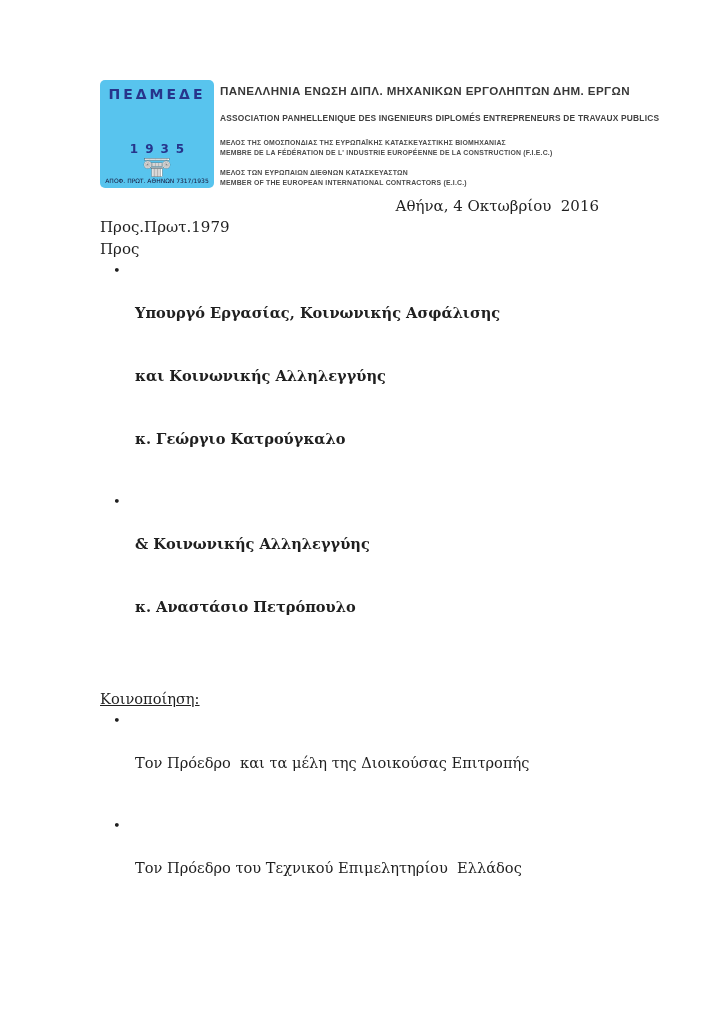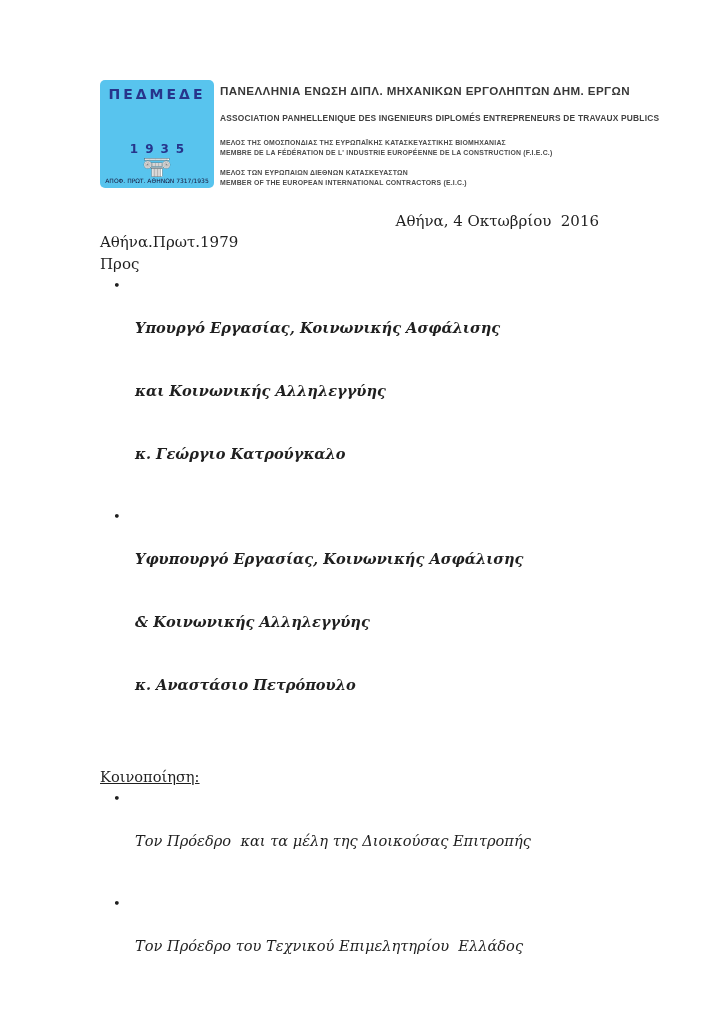--- a/index.html
+++ b/index.html
@@ -28,26 +28,26 @@
     font-family:"DejaVu Sans",sans-serif;font-size:6px;color:#15153a;
     white-space:nowrap;line-height:8px;
   }
   .head-text{flex:1;padding-left:6px;font-family:"Liberation Sans",sans-serif;color:#3c3c3c;padding-top:4px;}
   .title-gr{font-weight:bold;font-size:11.6px;letter-spacing:.4px;white-space:nowrap;color:#383838;}
   .title-fr{font-weight:bold;font-size:8.4px;letter-spacing:.2px;white-space:nowrap;margin-top:16px;color:#414141;}
   .member-group{margin-top:11px;font-size:6.9px;font-weight:bold;color:#4c4c4c;line-height:9.5px;letter-spacing:.2px;}
   .member-group div{white-space:nowrap;}
   .member-group.first{margin-top:15px;}
   
-  .date-line{text-align:right;padding-right:24px;margin-top:23px;font-size:15px;line-height:20px;white-space:pre-wrap;}
+  .date-line{text-align:right;padding-right:24px;margin-top:8px;font-size:15px;line-height:20px;white-space:pre-wrap;}
   .meta-line{font-size:15px;line-height:22px;white-space:pre-wrap;}
   
   .li{display:flex;font-size:14.6px;line-height:21px;}
   .li .bullet{flex:0 0 35px;box-sizing:border-box;padding-left:13px;font-size:13px;}
-  .li .li-text{flex:1;white-space:pre-wrap;font-style:italic;}
+  .li .li-text{flex:1;white-space:pre-wrap;}
   .li.bold .li-text{font-weight:bold;}
   .cc-label{font-size:14.6px;line-height:21px;margin-top:29px;text-decoration:underline;}
   .cc-block{margin-top:1px;}
 </style>
 </head>
 <body>
 
 <div class="page">
 
   <div class="letterhead">
@@ -89,36 +89,35 @@
         <div>MEMBRE DE LA FÉDÉRATION DE L' INDUSTRIE EUROPÉENNE DE LA CONSTRUCTION (F.I.E.C.)</div>
       </div>
       <div class="member-group">
         <div>ΜΕΛΟΣ ΤΩΝ ΕΥΡΩΠΑΙΩΝ ΔΙΕΘΝΩΝ ΚΑΤΑΣΚΕΥΑΣΤΩΝ</div>
         <div>MEMBER OF THE EUROPEAN INTERNATIONAL CONTRACTORS (E.I.C.)</div>
       </div>
     </div>
   </div>
 
   <div class="date-line">Αθήνα, 4 Οκτωβρίου  2016</div>
-  <div class="meta-line">Αθήνα.Πρωτ.1979</div>
+  <div class="meta-line">Προς.Πρωτ.1979</div>
   <div class="meta-line">Προς</div>
 
   <div>
     <div class="li bold">
       <span class="bullet">•</span>
       <div class="li-text">
         <div>Υπουργό Εργασίας, Κοινωνικής Ασφάλισης</div>
         <div>και Κοινωνικής Αλληλεγγύης</div>
         <div>κ. Γεώργιο Κατρούγκαλο</div>
       </div>
     </div>
     <div class="li bold">
       <span class="bullet">•</span>
       <div class="li-text">
-        <div>Υφυπουργό Εργασίας, Κοινωνικής Ασφάλισης</div>
         <div>&amp; Κοινωνικής Αλληλεγγύης</div>
         <div>κ. Αναστάσιο Πετρόπουλο</div>
       </div>
     </div>
   </div>
 
   <div class="cc-label">Κοινοποίηση:</div>
   <div class="cc-block">
     <div class="li">
       <span class="bullet">•</span>

